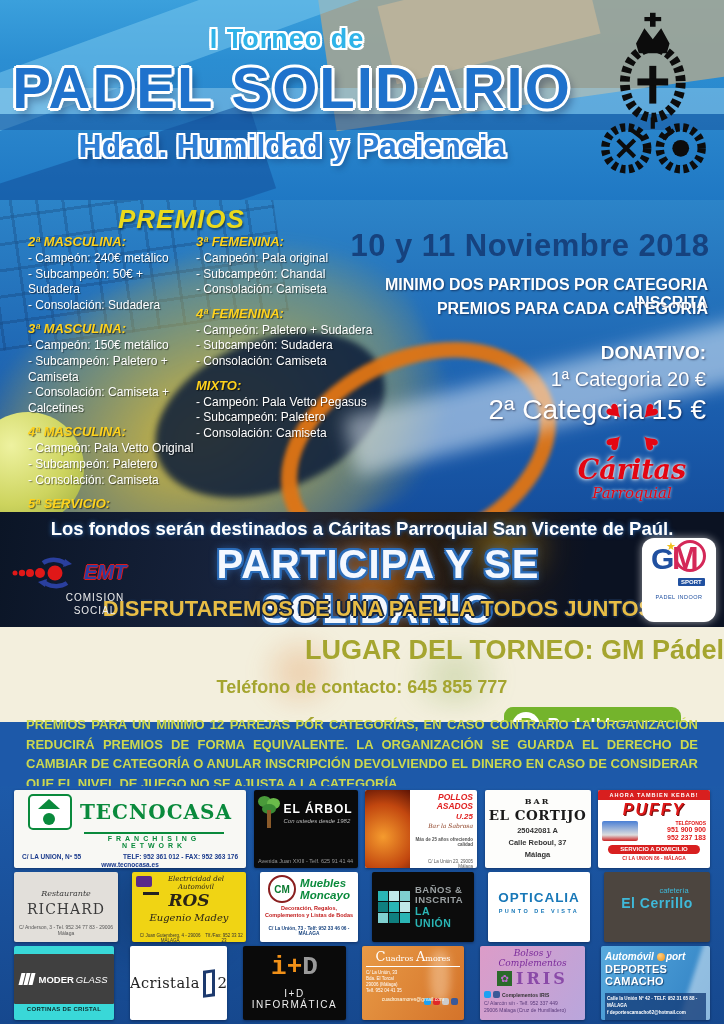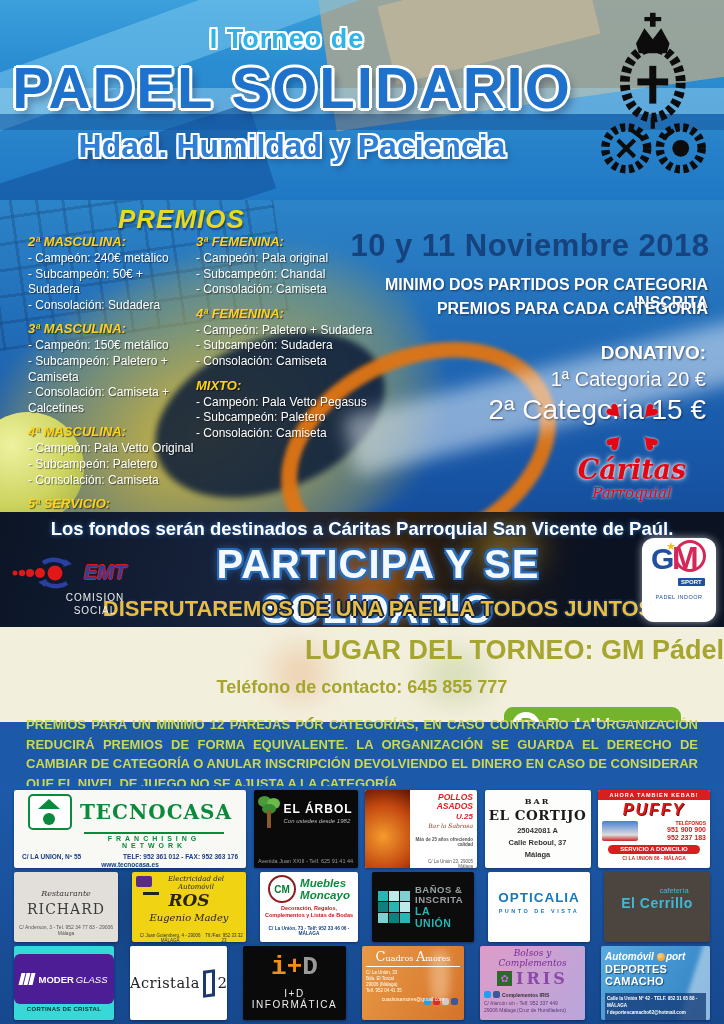--- a/index.html
+++ b/index.html
@@ -214,21 +214,21 @@
 
   .opticalia{width:102px;background:#fff;text-align:center;padding-top:18px;box-sizing:border-box;}
   .op-name{color:#1878b8;font-weight:800;font-size:13.5px;letter-spacing:1px;}
   .op-sub{color:#1878b8;font-size:5.5px;letter-spacing:2.5px;margin-top:3px;font-weight:bold;}
 
   .cerrillo{width:106px;background:#4c453f;text-align:center;padding-top:14px;box-sizing:border-box;}
   .ce-type{color:#3fb9d9;font-size:7.5px;margin-left:34px;}
   .ce-name{color:#3fb9d9;font-weight:800;font-size:14px;letter-spacing:.5px;}
 
   .moderglass{width:100px;background:#39d8d8;display:flex;flex-direction:column;align-items:center;justify-content:center;}
-  .mg-bar{background:#4c1d95;border-radius:6px;padding:19px 6px;display:flex;align-items:center;gap:2px;}
+  .mg-bar{background:#404040;border-radius:1px;padding:19px 6px;display:flex;align-items:center;gap:2px;}
   .mg-panels{display:flex;gap:1px;margin-right:2px;}
   .mg-panels i{width:4px;height:12px;background:#fff;transform:skewX(-14deg);display:block;}
   .mg-n1{color:#fff;font-weight:800;font-size:9.5px;}
   .mg-n2{color:#fff;font-style:italic;font-size:9.5px;}
   .mg-sub{font-size:6px;font-weight:bold;color:#0d2a2a;margin-top:2px;letter-spacing:.3px;}
 
   .acristala{width:97px;background:#fff;display:flex;align-items:center;justify-content:center;gap:2px;}
   .ac-name{font-family:"DejaVu Serif",serif;font-size:14.5px;color:#222;letter-spacing:.5px;}
   .ac-door{width:13px;height:27px;border:3px solid #1d3a6e;transform:skewY(-8deg);margin:0 1px;box-sizing:border-box;}
   .ac-num{font-family:"DejaVu Serif",serif;font-size:15px;color:#222;}

